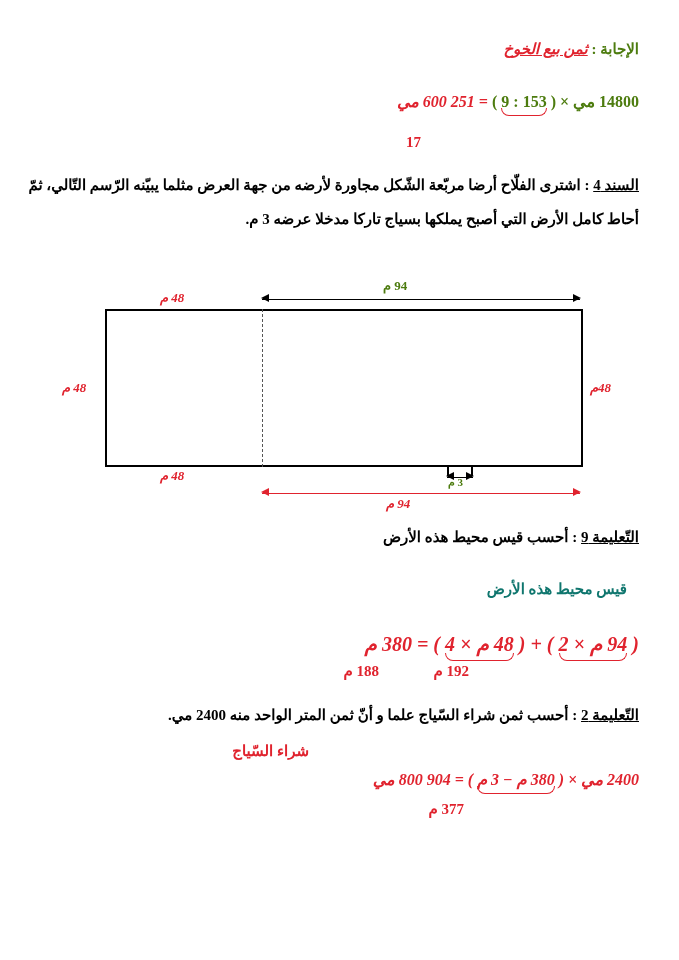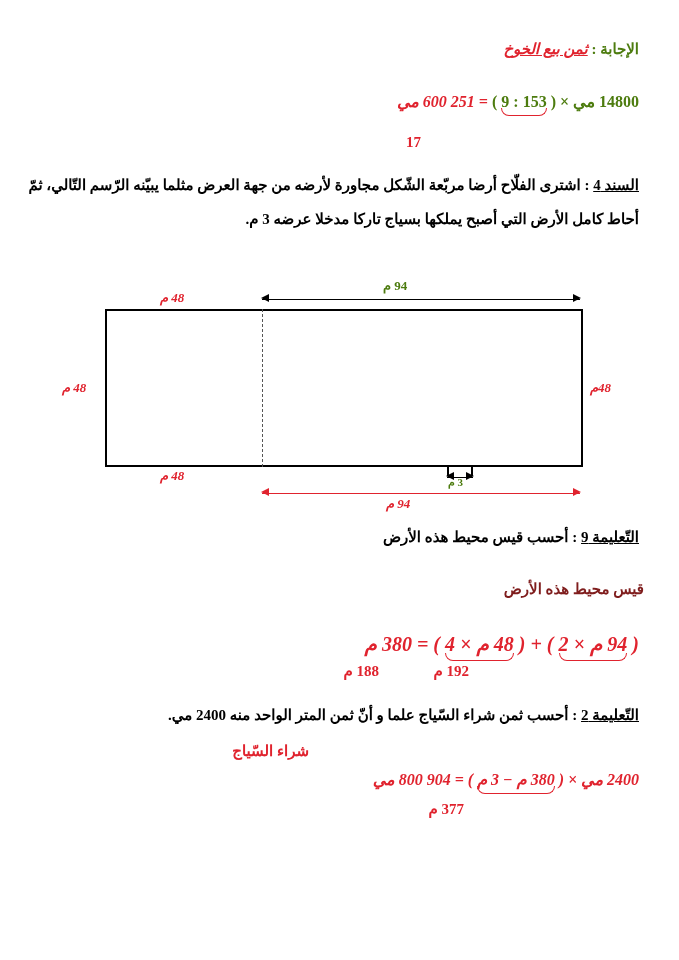--- a/index.html
+++ b/index.html
@@ -167,21 +167,21 @@
 
   
   .instr {
     position: absolute;
     font-size: 15px;
     font-weight: bold;
     direction: rtl;
     white-space: nowrap;
   }
   #instr1 { top: 528px; right: 40px; }
-  #sub1 { top: 580px; right: 35px; color:#7f1d1d;text-align:right; }
+  #sub1 { top: 580px; right: 52px; color:#0f766e;text-align:right; }
   #calc1 { top: 632px; right: 40px; left: 40px; text-align: right; font-size: 20px; }
   #instr2 { top: 706px; right: 40px; }
   #sub2 { top: 742px; right: 40px; color:#e0232e; }
   #calc2 { top: 770px; right: 40px; left: 40px; text-align: right; font-size: 16px; }
 </style>
 </head>
 <body>
 
 <div class="page">
 

